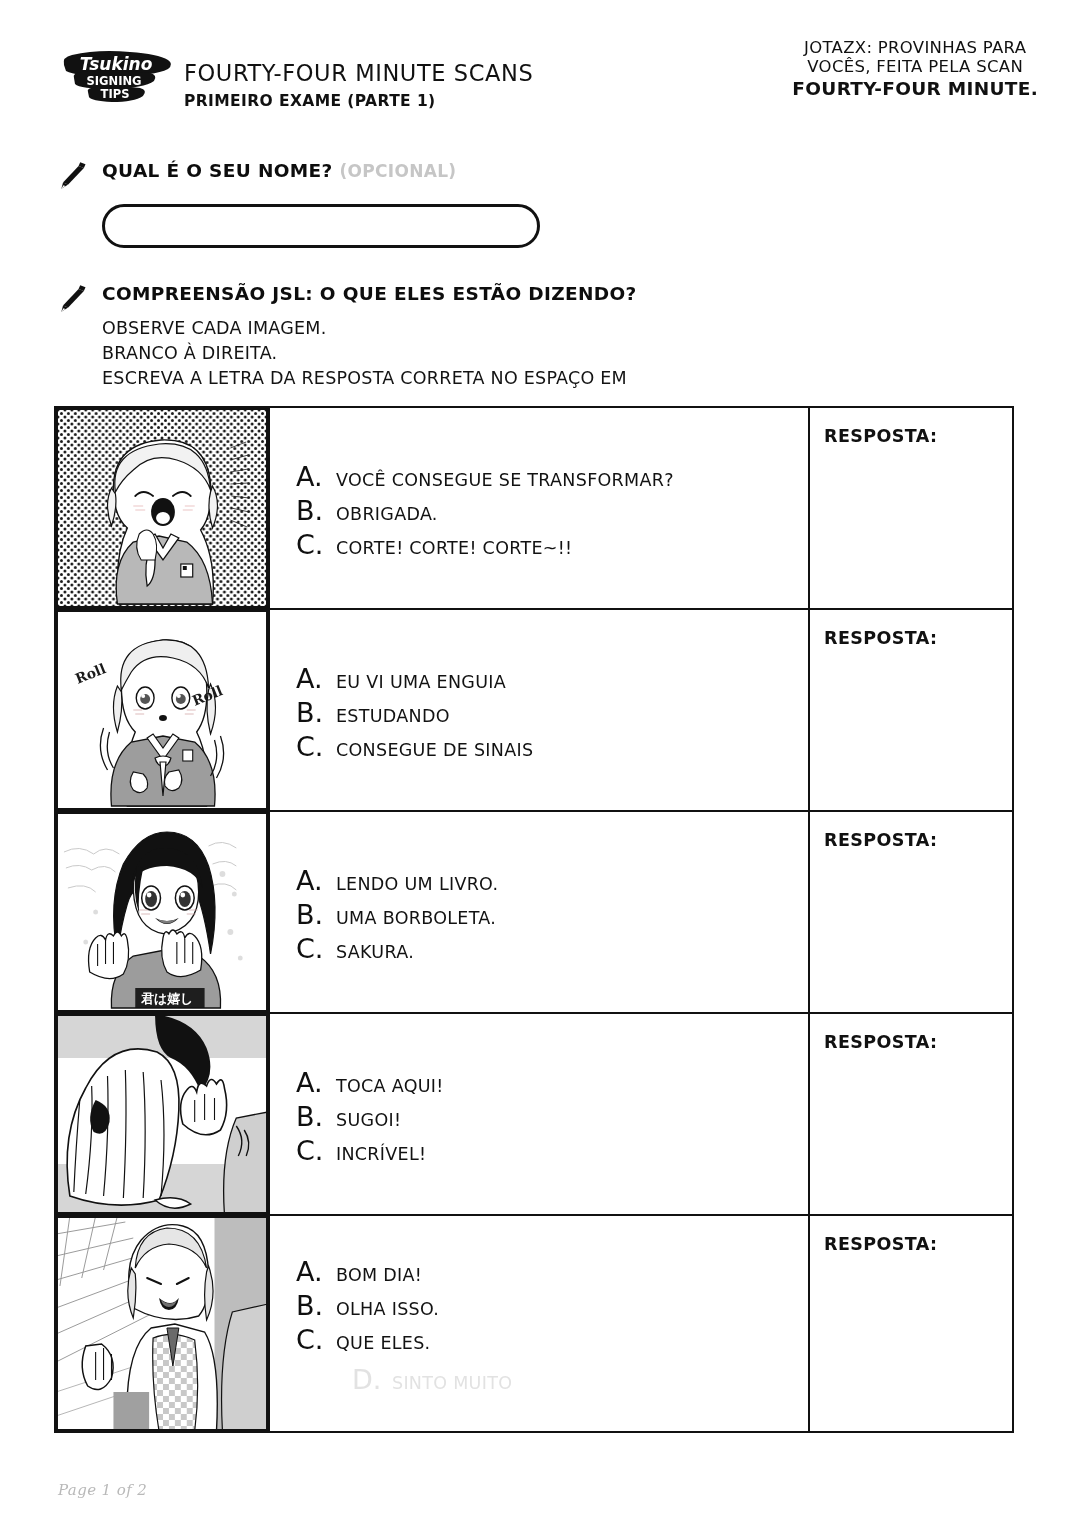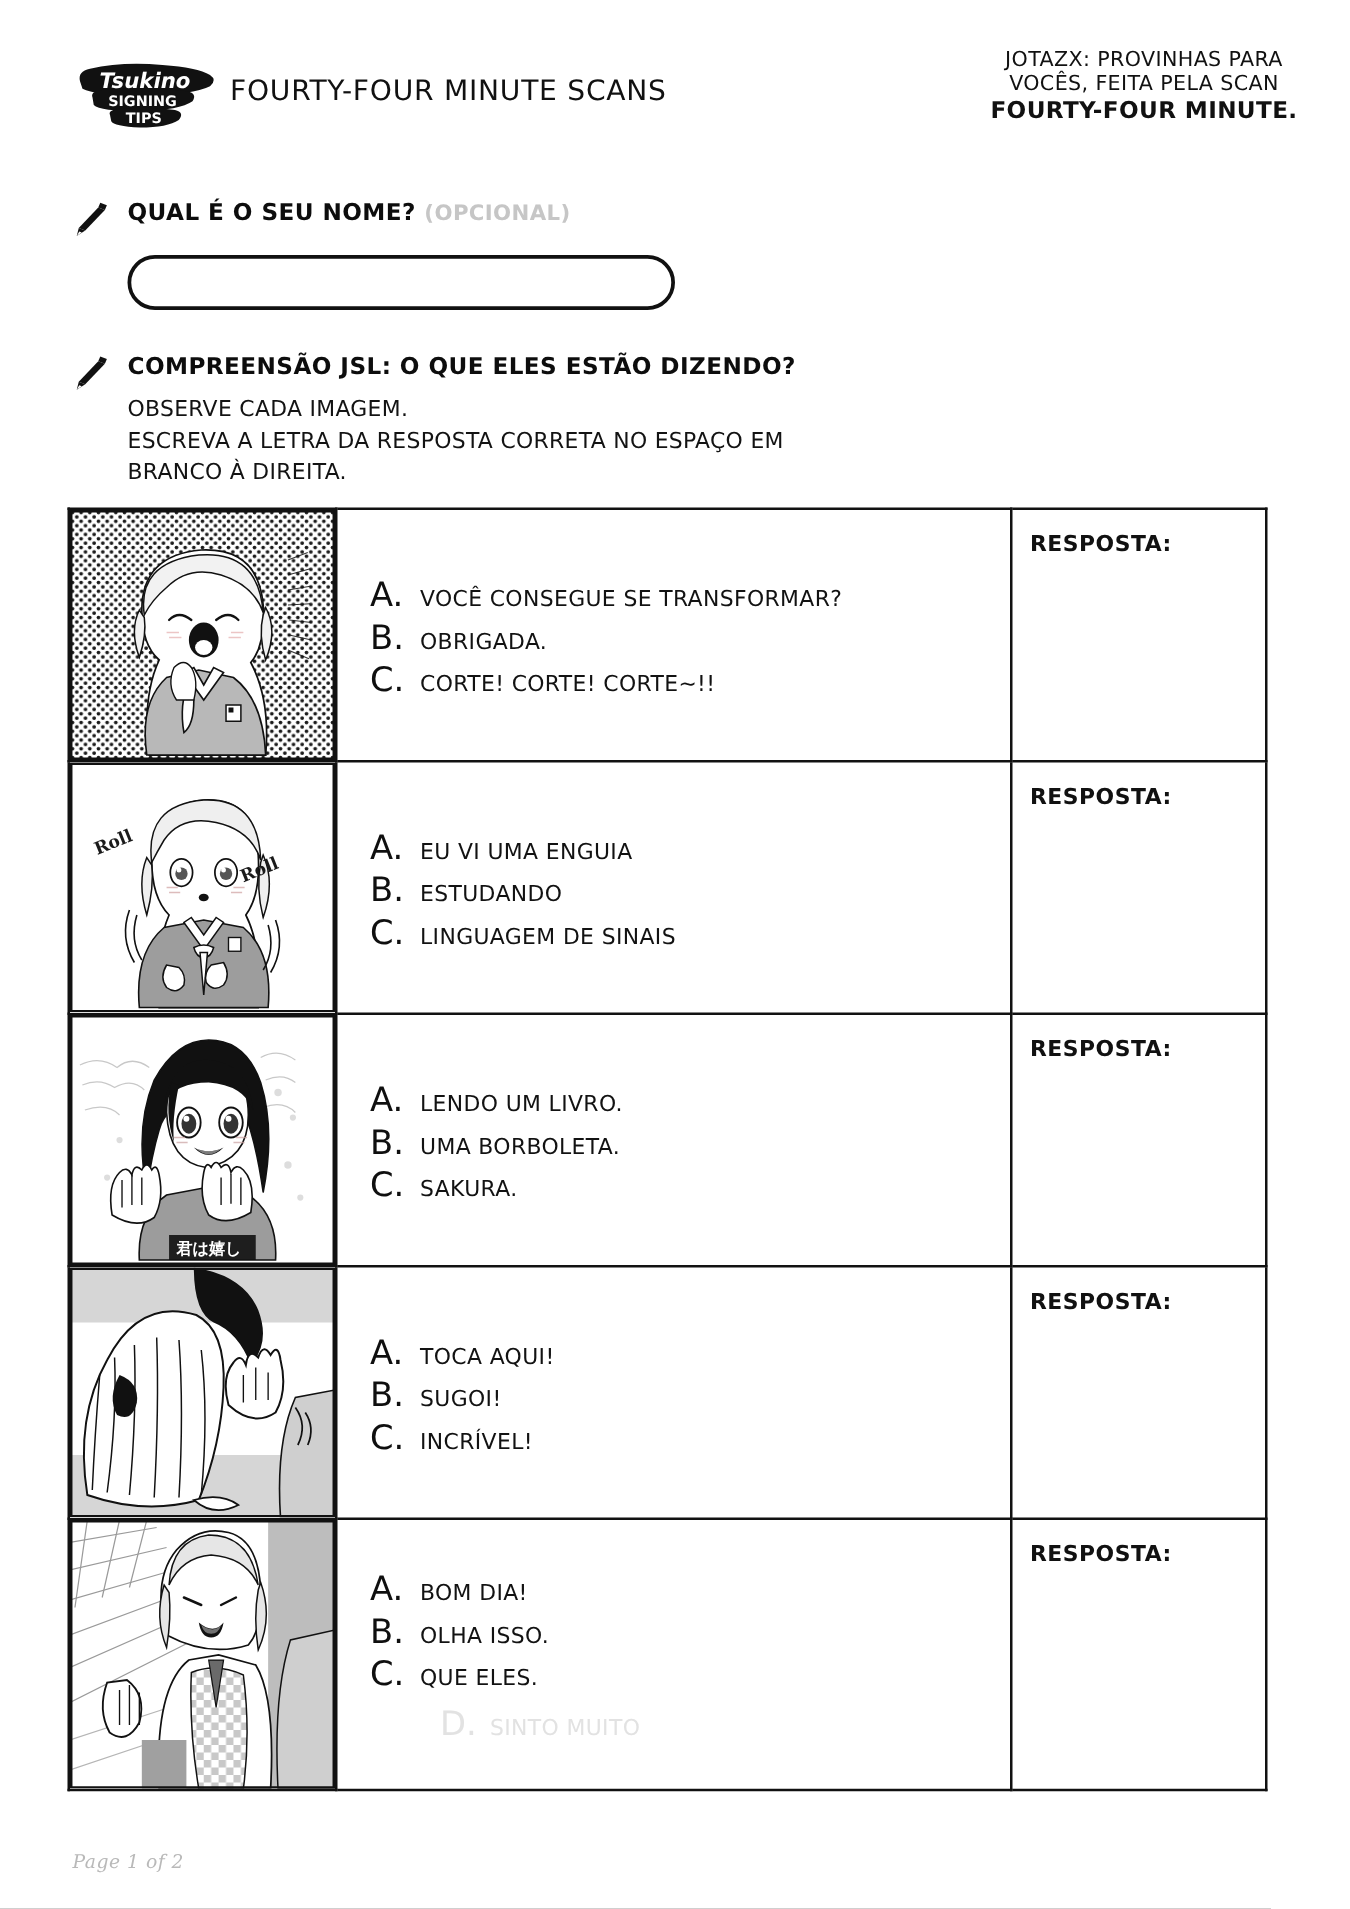--- a/index.html
+++ b/index.html
@@ -263,20 +263,21 @@
         <text x="56" y="37" font-family="DejaVu Sans, sans-serif" font-size="11.5" font-weight="bold" fill="#fff" text-anchor="middle">SIGNING</text>
         <g fill="#111">
           <path d="M30 44 Q28 40 38 39 Q62 37 82 40 Q90 42 85 48 Q76 54 54 54 Q33 53 31 49 Z"></path>
         </g>
         <text x="57" y="50" font-family="DejaVu Sans, sans-serif" font-size="11.5" font-weight="bold" fill="#fff" text-anchor="middle">TIPS</text>
       </svg>
     </div>
 
     <div class="header-title-block">
       <div class="header-title">FOURTY-FOUR MINUTE SCANS</div>
+      <div class="header-sub">PRIMEIRO EXAME (PARTE 1)</div>
     </div>
 
     <div class="header-credit">
       <div class="l1">JOTAZX: PROVINHAS PARA</div>
       <div class="l2">VOCÊS, FEITA PELA SCAN</div>
       <div class="l3">FOURTY-FOUR MINUTE.</div>
     </div>
   </div>
 
   <div class="section name-section">
@@ -303,22 +304,22 @@
           <path d="M29.5 3.2 L24.2 1.2 L22.6 5.0 L27.9 7.0 Z" fill="#111"></path>
           <path d="M22.6 5.0 L27.9 7.0 L12.2 23.4 L7.0 21.4 Z" fill="#111"></path>
           <path d="M7.0 21.4 L12.2 23.4 L5.4 27.8 Z" fill="#111"></path>
           <path d="M5.4 27.8 L7.4 24.2 L9.4 25.0 Z" fill="#fff"></path>
         </g>
       </svg>
       <div class="section-title">COMPREENSÃO JSL: O QUE ELES ESTÃO DIZENDO?</div>
     </div>
     <div class="instructions">
       <div>OBSERVE CADA IMAGEM.</div>
+      <div>BRANCO À DIREITA.</div>
       <div>ESCREVA A LETRA DA RESPOSTA CORRETA NO ESPAÇO EM</div>
-      <div>BRANCO À DIREITA.</div>
     </div>
   </div>
 
   <table class="exam-table">
     <colgroup>
       <col class="col-img">
         <col class="col-opts">
         <col class="col-ans">
     </colgroup>
     <tbody>
@@ -449,21 +450,21 @@
             <div class="opt">
               <span class="opt-letter">A.</span>
               <span class="opt-text">EU VI UMA ENGUIA</span>
             </div>
             <div class="opt">
               <span class="opt-letter">B.</span>
               <span class="opt-text">ESTUDANDO</span>
             </div>
             <div class="opt">
               <span class="opt-letter">C.</span>
-              <span class="opt-text">LINGUAGEM DE SINAIS</span>
+              <span class="opt-text">CONSEGUE DE SINAIS</span>
             </div>
           </div>
         </td>
         <td class="cell-ans">
           <div class="ans-inner">
             <span class="ans-label">RESPOSTA:</span>
           </div>
         </td>
       </tr>
 

